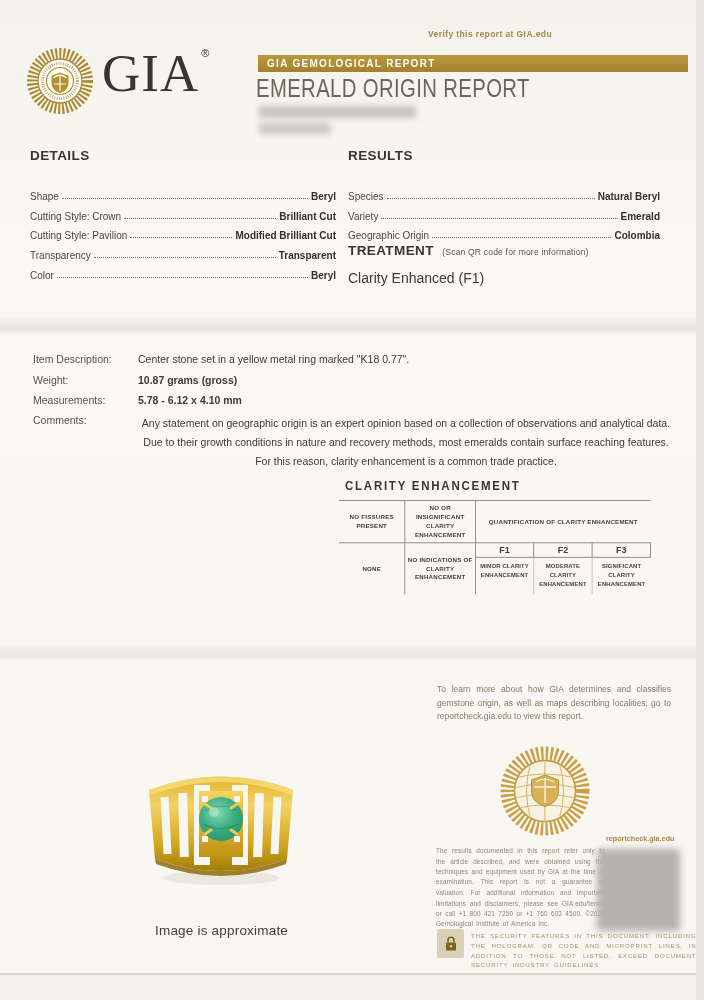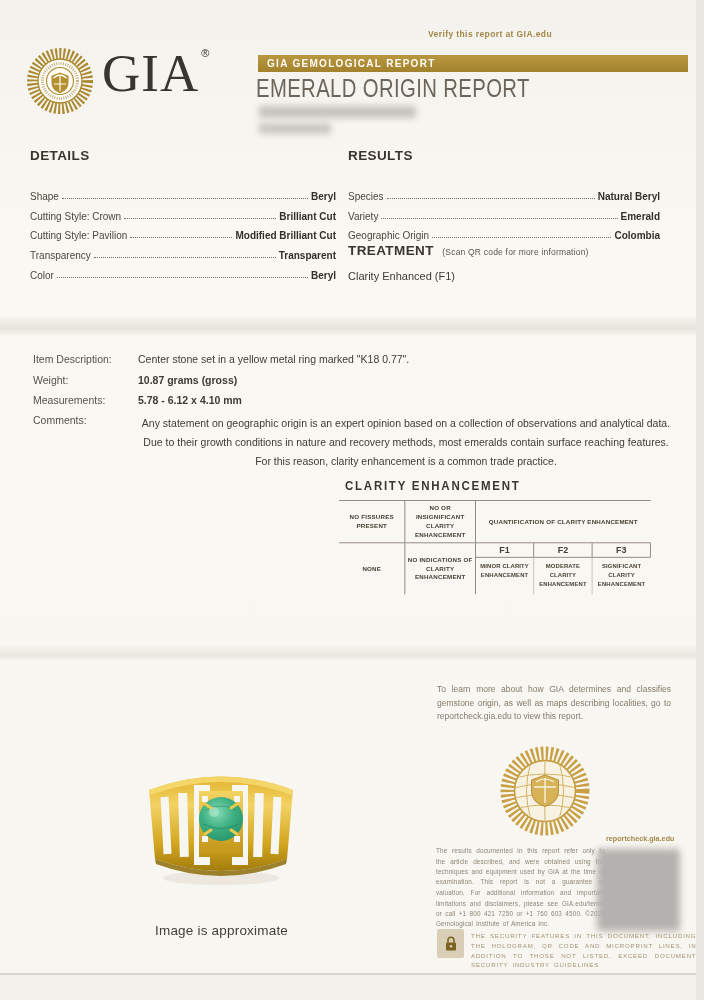--- a/index.html
+++ b/index.html
@@ -33,21 +33,21 @@
   
   .details{position:absolute;left:30px;top:148px;width:306px;}
   .results{position:absolute;left:348px;top:148px;width:312px;}
   .sec-heading{font-size:13.5px;font-weight:bold;color:#3a352d;letter-spacing:0.4px;margin-bottom:19px;}
   .spec-row{display:flex;align-items:flex-end;height:19.8px;font-size:10px;color:#4c463d;}
   .spec-value{font-weight:bold;color:#332f28;white-space:nowrap;}
   .leader{flex:1;border-bottom:1.4px dotted #776f61;margin:0 3px 3px 3px;min-width:8px;}
   .treatment{position:absolute;left:348px;top:241px;width:312px;}
   .treatment-heading{font-size:13.5px;font-weight:bold;color:#3a352d;letter-spacing:0.4px;display:inline;}
   .treatment-note{font-size:8.5px;color:#5c564c;letter-spacing:0.2px;margin-left:4px;}
-  .treatment-value{margin-top:11px;font-size:11px;color:#3f3a32;}
+  .treatment-value{margin-top:11px;font-size:14px;color:#3f3a32;}
 
   
   .itemspecs{position:absolute;left:33px;top:353px;width:645px;font-size:10.5px;color:#3f3a33;}
   .irow{position:absolute;left:0;width:645px;}
   .ilabel{position:absolute;left:0;top:0;color:#57514a;}
   .ivalue{position:absolute;left:105px;top:0;width:536px;color:#3f3a33;}
   .ivalue.bold{font-weight:bold;}
   .ivalue.long{line-height:19px;text-align:center;}
 
   

